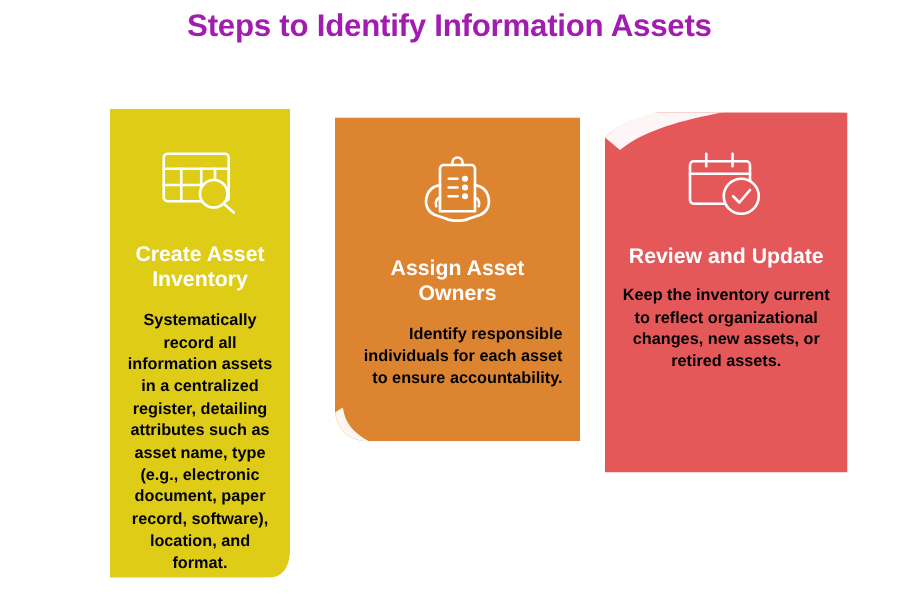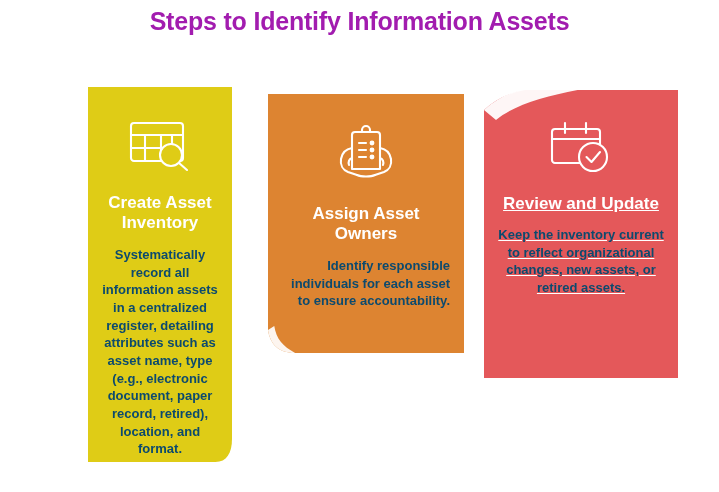--- a/index.html
+++ b/index.html
@@ -71,21 +71,21 @@
     display: block;
   }
   .card-heading {
     font-weight: bold;
     line-height: 1.18;
     color: #ffffff;
   }
   .card-text {
     line-height: 1.36;
     font-weight: bold;
-    color: #0c4a6e;
+    color: #000000;
   }
 
   
   #card-1 {
     left: 49px;
     top: 87px;
     width: 183px;
     height: 376px;
     padding-left: 39px;
   }
@@ -106,21 +106,21 @@
   #card-2 .card-heading { font-size: 17px; margin-bottom: 13px; }
   #card-2 .card-text { font-size: 13px; text-align: right; }
 
   
   #card-3 {
     left: 484px;
     top: 90px;
     width: 194px;
     height: 288px;
   }
-  #card-3 .card-content { padding: 24px 14px 16px 14px; text-decoration: underline; }
+  #card-3 .card-content { padding: 24px 14px 16px 14px; }
   #card-3 .card-icon { margin-top: 4px; margin-bottom: 16px; }
   #card-3 .card-heading { font-size: 17px; margin-bottom: 12px; }
   #card-3 .card-text { font-size: 13px; }
 </style>
 </head>
 <body>
 
 <div class="page">
 
   <div class="page-title">Steps to Identify Information Assets</div>
@@ -139,21 +139,21 @@
               <line x1="3" y1="18" x2="55" y2="18"></line>
               <line x1="3" y1="31" x2="40" y2="31"></line>
               <line x1="17" y1="18" x2="17" y2="44"></line>
               <line x1="33" y1="18" x2="33" y2="44"></line>
               <line x1="44" y1="18" x2="44" y2="27"></line>
               <circle cx="43" cy="38" r="11" fill="#DFCC16"></circle>
               <line x1="51" y1="46" x2="59" y2="53"></line>
             </svg>
           </span>
           <div class="card-heading">Create Asset Inventory</div>
-          <div class="card-text">Systematically record all information assets in a centralized register, detailing attributes such as asset name, type (e.g., electronic document, paper record, retired), location, and format.</div>
+          <div class="card-text">Systematically record all information assets in a centralized register, detailing attributes such as asset name, type (e.g., electronic document, paper record, software), location, and format.</div>
         </div>
       </div>
     </div>
 
     <div class="card" id="card-2">
       <div class="card-body-wrap">
         <svg class="card-shape" viewBox="0 0 188 259" preserveAspectRatio="none">
           <path d="M0,0 L188,0 L188,259 L26,259 C10,259 2,250 0,236 Z" fill="#DD8431"></path>
           <path d="M0,236 C2,250 10,259 26,259 C14,252 8,245 6,232 Z" fill="#ffffff" opacity="0.92"></path>
         </svg>

